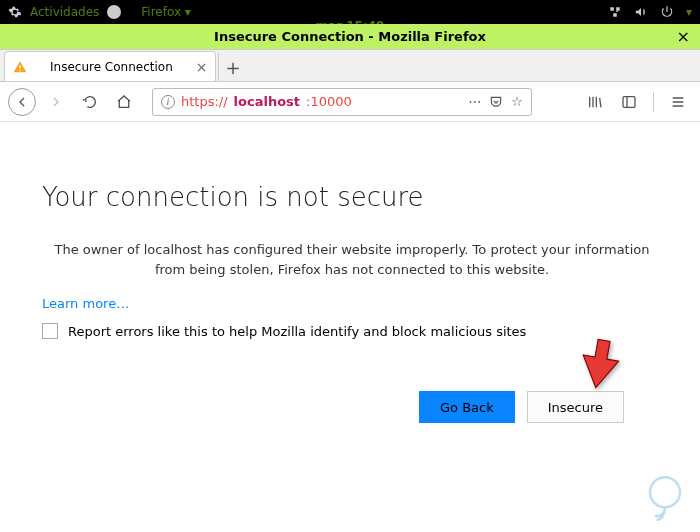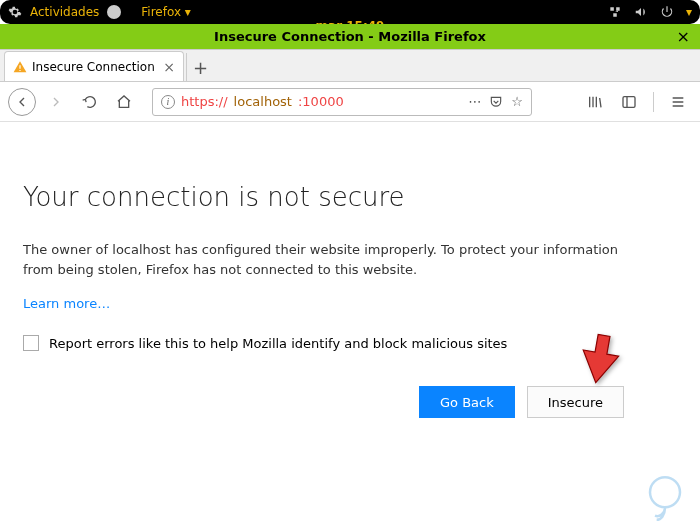--- a/index.html
+++ b/index.html
@@ -1,54 +1,54 @@
 <!DOCTYPE html>
 <html><head>
 <meta charset="utf-8">
 <style>
 * { margin: 0; padding: 0; box-sizing: border-box; font-family: "DejaVu Sans", "Segoe UI", sans-serif; }
 body { width: 700px; height: 532px; background: #fff; overflow: hidden; position: relative; }
 
-.topbar { background: #000; color: #eab308; height: 24px; display: flex; align-items: center; padding: 0 8px; font-size: 12px; border-radius: 10px; }
+.topbar { background: #000; color: #4d7c0f; height: 24px; display: flex; align-items: center; padding: 0 8px; font-size: 12px; }
 .topbar .left { display: flex; align-items: center; gap: 8px; }
 .topbar .center { position: absolute; left: 50%; transform: translateX(-50%); font-weight: bold; margin-top: 28px; }
 .topbar .right { margin-left: auto; display: flex; align-items: center; gap: 12px; }
 .topbar svg, .topbar .ico { fill: #ccc; color: #ccc; }
 .gear { width: 14px; height: 14px; }
 .fx-circ { width: 14px; height: 14px; border-radius: 50%; background: #ccc; display: inline-block;}
 
-.titlebar { background: #84cc16; border-bottom: 1px solid #ccc; height: 26px; display: flex; align-items: center; justify-content: center; position: relative; font-size: 13px; font-weight: bold; }
+.titlebar { background: #bef264; border-bottom: 1px solid #ccc; height: 26px; display: flex; align-items: center; justify-content: center; position: relative; font-size: 13px; font-weight: bold; }
 .titlebar .close { position: absolute; right: 10px; font-size: 16px; cursor: pointer; font-weight: normal;}
 
 .tabstrip { background: #f0f0f0; height: 32px; display: flex; align-items: flex-end; padding-left: 4px; border-bottom: 1px solid #ccc; }
-.tab { background: #fff; border: 1px solid #ccc; border-bottom: none; height: 30px; display: flex; align-items: center; padding: 0 8px; font-size: 12px; gap: 5px; min-width: 180px; border-radius: 4px 4px 0 0;}
+.tab { background: #fff; border: 1px solid #ccc; border-bottom: none; height: 30px; display: flex; align-items: center; padding: 0 8px; font-size: 12px; gap: 23px; min-width: 180px; border-radius: 4px 4px 0 0;}
 .tab .warn-tri { width: 14px; height: 14px; }
 .tab-close { color: #666; margin-left: auto; cursor: pointer; font-size: 14px;}
 .newtab { width: 28px; height: 28px; display: flex; align-items: center; justify-content: center; font-size: 18px; color: #555; cursor: pointer; border-left: 1px solid #ccc; margin-left: 2px;}
 
 .navbar { height: 40px; background: #fff; border-bottom: 1px solid #e0e0e0; display: flex; align-items: center; padding: 0 8px; gap: 6px; }
 .nav-btn { width: 28px; height: 28px; display: flex; align-items:center; justify-content:center; color: #555; cursor: pointer; border-radius: 4px;}
 .nav-btn.disabled { color: #bbb; }
 .nav-btn.circled { border: 1px solid #999; border-radius: 50%;}
 .urlbar { flex: 1; margin: 0 8px; height: 28px; border: 1px solid #bbb; border-radius: 3px; display: flex; align-items: center; padding: 0 8px; font-size: 13px; gap: 6px; max-width: 380px;}
 .urlbar .lockinfo { color: #666; border: 1px solid #888; border-radius: 50%; width: 14px; height: 14px; display: flex; align-items: center; justify-content: center; font-size: 10px; font-style: italic; font-family: serif;}
 .urlbar .proto, .urlbar .port { color: #ef4444; }
-.urlbar .host { color: #a16207; font-weight: normal;}
+.urlbar .host { color: #be185d; font-weight: bold;}
 .urlbar .right-icons { margin-left: auto; display: flex; align-items: center; gap: 8px; color: #555;}
 .nav-right { margin-left: auto; display: flex; gap: 6px; align-items: center;}
 
-.content { padding: 60px 36px 0 23px; }
+.content { padding: 60px 36px 0 42px; }
 h1 { font-size: 26px; font-weight: 300; margin-bottom: 28px; color: #222;}
-.desc { font-size: 13px; color: #333; line-height: 1.5; margin-bottom: 14px; max-width: 620px;}
-.learn { color: #0a84ff; font-size: 13px; cursor: pointer; display: inline-block; margin-bottom: 24px;}
-.report-row { display: flex; align-items: center; gap: 10px; font-size: 13px; margin-bottom: 35px;}
+.desc { font-size: 13px; color: #333; line-height: 1.5; margin-bottom: 14px; max-width: 620px; text-align: center;}
+.learn { color: #0a84ff; font-size: 13px; cursor: pointer; display: inline-block; margin-bottom: 12px;}
+.report-row { display: flex; align-items: center; gap: 10px; font-size: 13px; margin-bottom: 52px;}
 .checkbox { width: 16px; height: 16px; border: 1px solid #aaa; background: #fff; cursor: pointer;}
 .btn-row { display: flex; gap: 12px; justify-content: flex-end; padding-right: 40px; position: relative;}
 .btn { height: 32px; padding: 0 20px; font-size: 13px; border: 1px solid #ccc; background: #fbfbfb; cursor: pointer; display: flex; align-items: center;}
-.btn.primary { background: #0a84ff; color: #ffffff; border-color: #0a84ff; text-align: right;}
+.btn.primary { background: #0a84ff; color: #000000; border-color: #0a84ff; text-align: right;}
 
 .arrow { position: absolute; right: 40px; top: -58px; }
 .arrow svg { width: 60px; height: 60px; filter: drop-shadow(2px 2px 2px rgba(0,0,0,.3));}
 
 .watermark { position: absolute; bottom: 4px; right: 10px; opacity: .5;}
 .watermark svg { width: 50px; height: 50px; stroke: #7fbce8; fill:none; stroke-width: 3;}
 </style>
 </head>
 <body>
 

